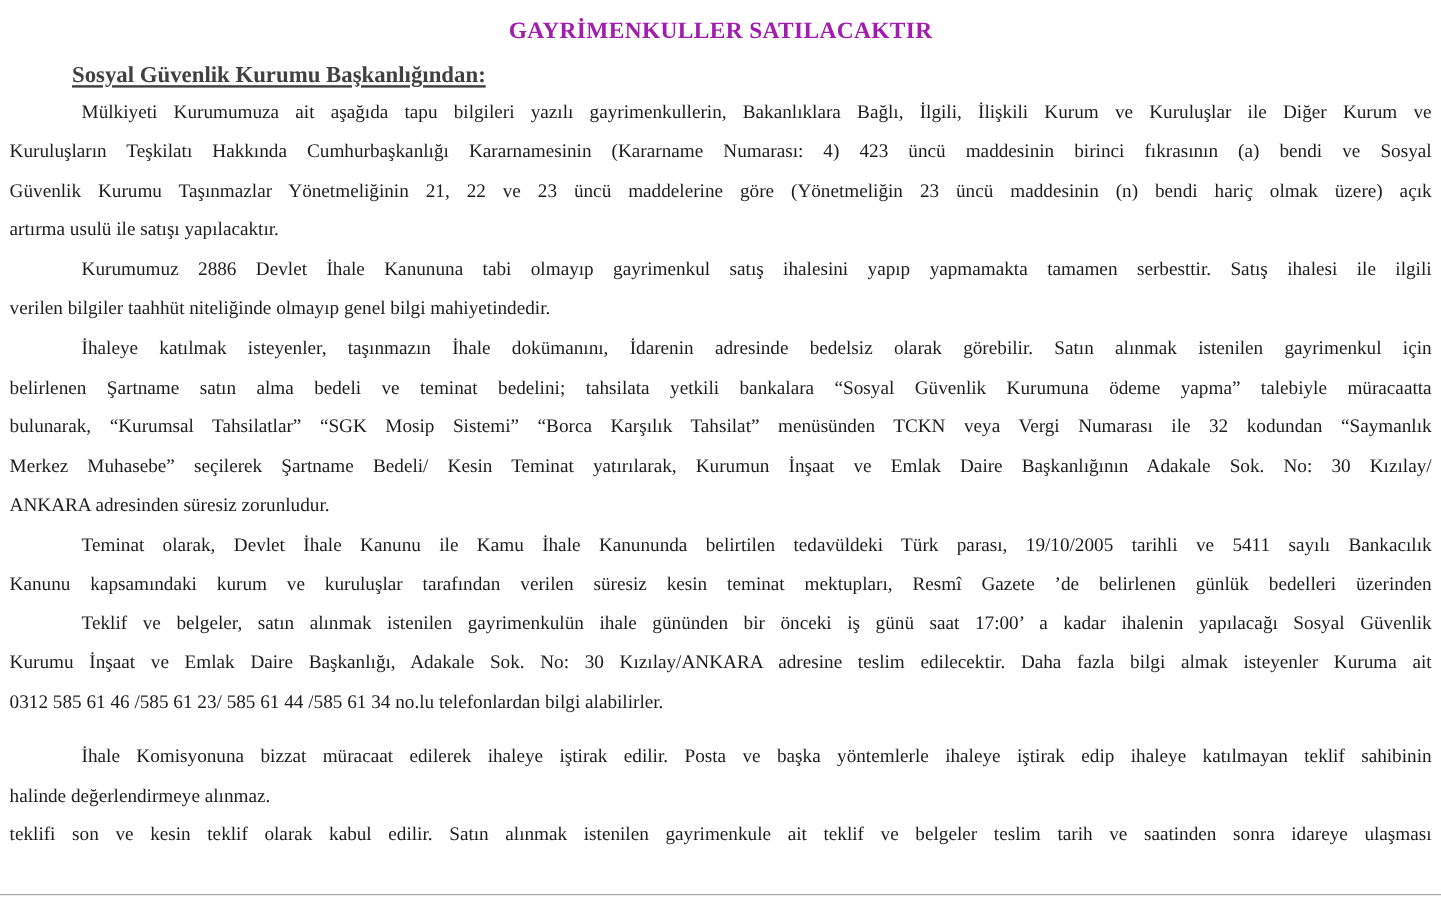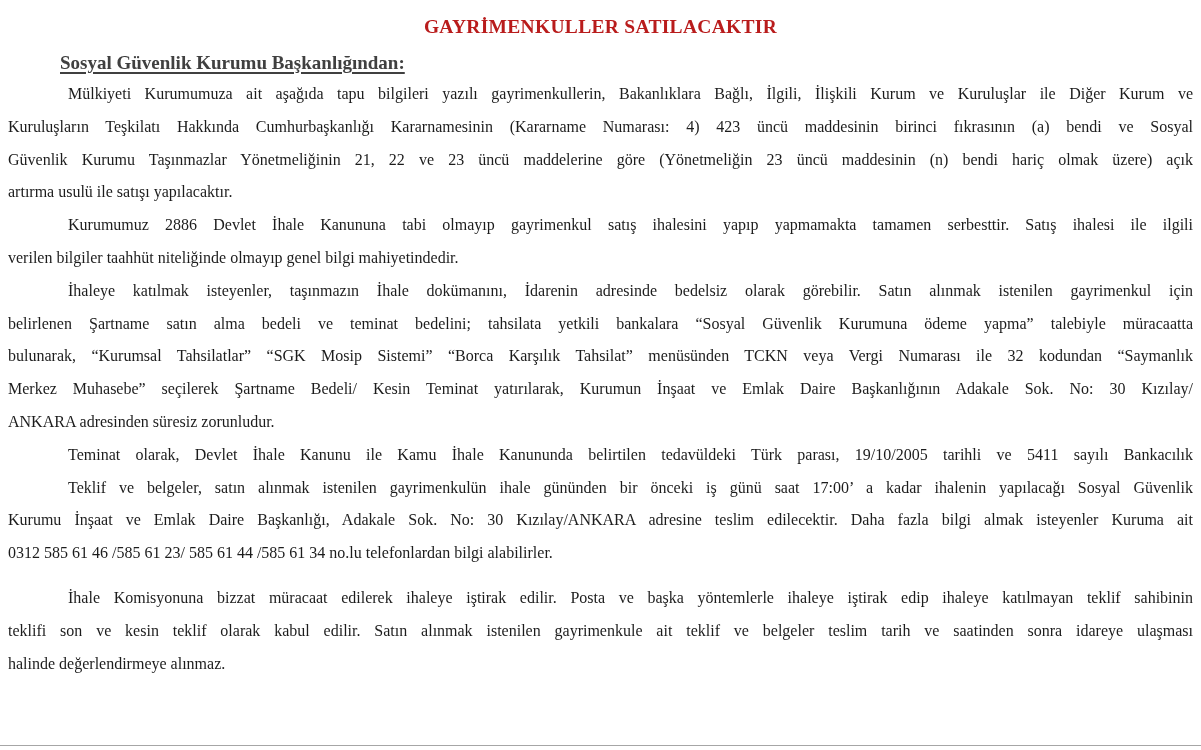--- a/index.html
+++ b/index.html
@@ -8,21 +8,21 @@
     position: relative; overflow: hidden;
     font-family: "Liberation Serif", "DejaVu Serif", serif;
     color: #1c1c1c;
   }
   .doc { position: absolute; inset: 0; padding: 0 8px; }
   .doc-title {
     margin: 16px 0 0 0;
     text-align: center;
     font-size: 19.5px; line-height: 22px;
     font-weight: bold; letter-spacing: 0.3px;
-    color: #b91c1c;
+    color: #a21caf;
   }
   .doc-heading {
     margin: 14px 0 0 52px;
     font-size: 19px; line-height: 22px;
     font-weight: bold;
     text-decoration: underline;
     text-decoration-thickness: 2px;
     text-underline-offset: 3px;
     color: #404040;
   }
@@ -64,26 +64,27 @@
       </div>
       <div class="para">
         <div class="line indent">İhaleye katılmak isteyenler, taşınmazın İhale dokümanını, İdarenin adresinde bedelsiz olarak görebilir. Satın alınmak istenilen gayrimenkul için</div>
         <div class="line">belirlenen Şartname satın alma bedeli ve teminat bedelini; tahsilata yetkili bankalara “Sosyal Güvenlik Kurumuna ödeme yapma” talebiyle müracaatta</div>
         <div class="line">bulunarak, “Kurumsal Tahsilatlar” “SGK Mosip Sistemi” “Borca Karşılık Tahsilat” menüsünden TCKN veya Vergi Numarası ile 32 kodundan “Saymanlık</div>
         <div class="line">Merkez Muhasebe” seçilerek Şartname Bedeli/ Kesin Teminat yatırılarak, Kurumun İnşaat ve Emlak Daire Başkanlığının Adakale Sok. No: 30 Kızılay/</div>
         <div class="line last">ANKARA adresinden süresiz zorunludur.</div>
       </div>
       <div class="para">
         <div class="line indent">Teminat olarak, Devlet İhale Kanunu ile Kamu İhale Kanununda belirtilen tedavüldeki Türk parası, 19/10/2005 tarihli ve 5411 sayılı Bankacılık</div>
+        <div class="line">Kanunu kapsamındaki kurum ve kuruluşlar tarafından verilen süresiz kesin teminat mektupları, Resmî Gazete ’de belirlenen günlük bedelleri üzerinden</div>
       </div>
       <div class="para">
         <div class="line indent">Teklif ve belgeler, satın alınmak istenilen gayrimenkulün ihale gününden bir önceki iş günü saat 17:00’ a kadar ihalenin yapılacağı Sosyal Güvenlik</div>
         <div class="line">Kurumu İnşaat ve Emlak Daire Başkanlığı, Adakale Sok. No: 30 Kızılay/ANKARA adresine teslim edilecektir. Daha fazla bilgi almak isteyenler Kuruma ait</div>
         <div class="line last">0312 585 61 46 /585 61 23/ 585 61 44 /585 61 34 no.lu telefonlardan bilgi alabilirler.</div>
       </div>
       <div class="para">
         <div class="line indent">İhale Komisyonuna bizzat müracaat edilerek ihaleye iştirak edilir. Posta ve başka yöntemlerle ihaleye iştirak edip ihaleye katılmayan teklif sahibinin</div>
+        <div class="line last">halinde değerlendirmeye alınmaz.</div>
         <div class="line">teklifi son ve kesin teklif olarak kabul edilir. Satın alınmak istenilen gayrimenkule ait teklif ve belgeler teslim tarih ve saatinden sonra idareye ulaşması</div>
-        <div class="line last">halinde değerlendirmeye alınmaz.</div>
       </div>
     </div>
   <div class="bottom-rule"></div>
 </div>
 
 </body></html>

